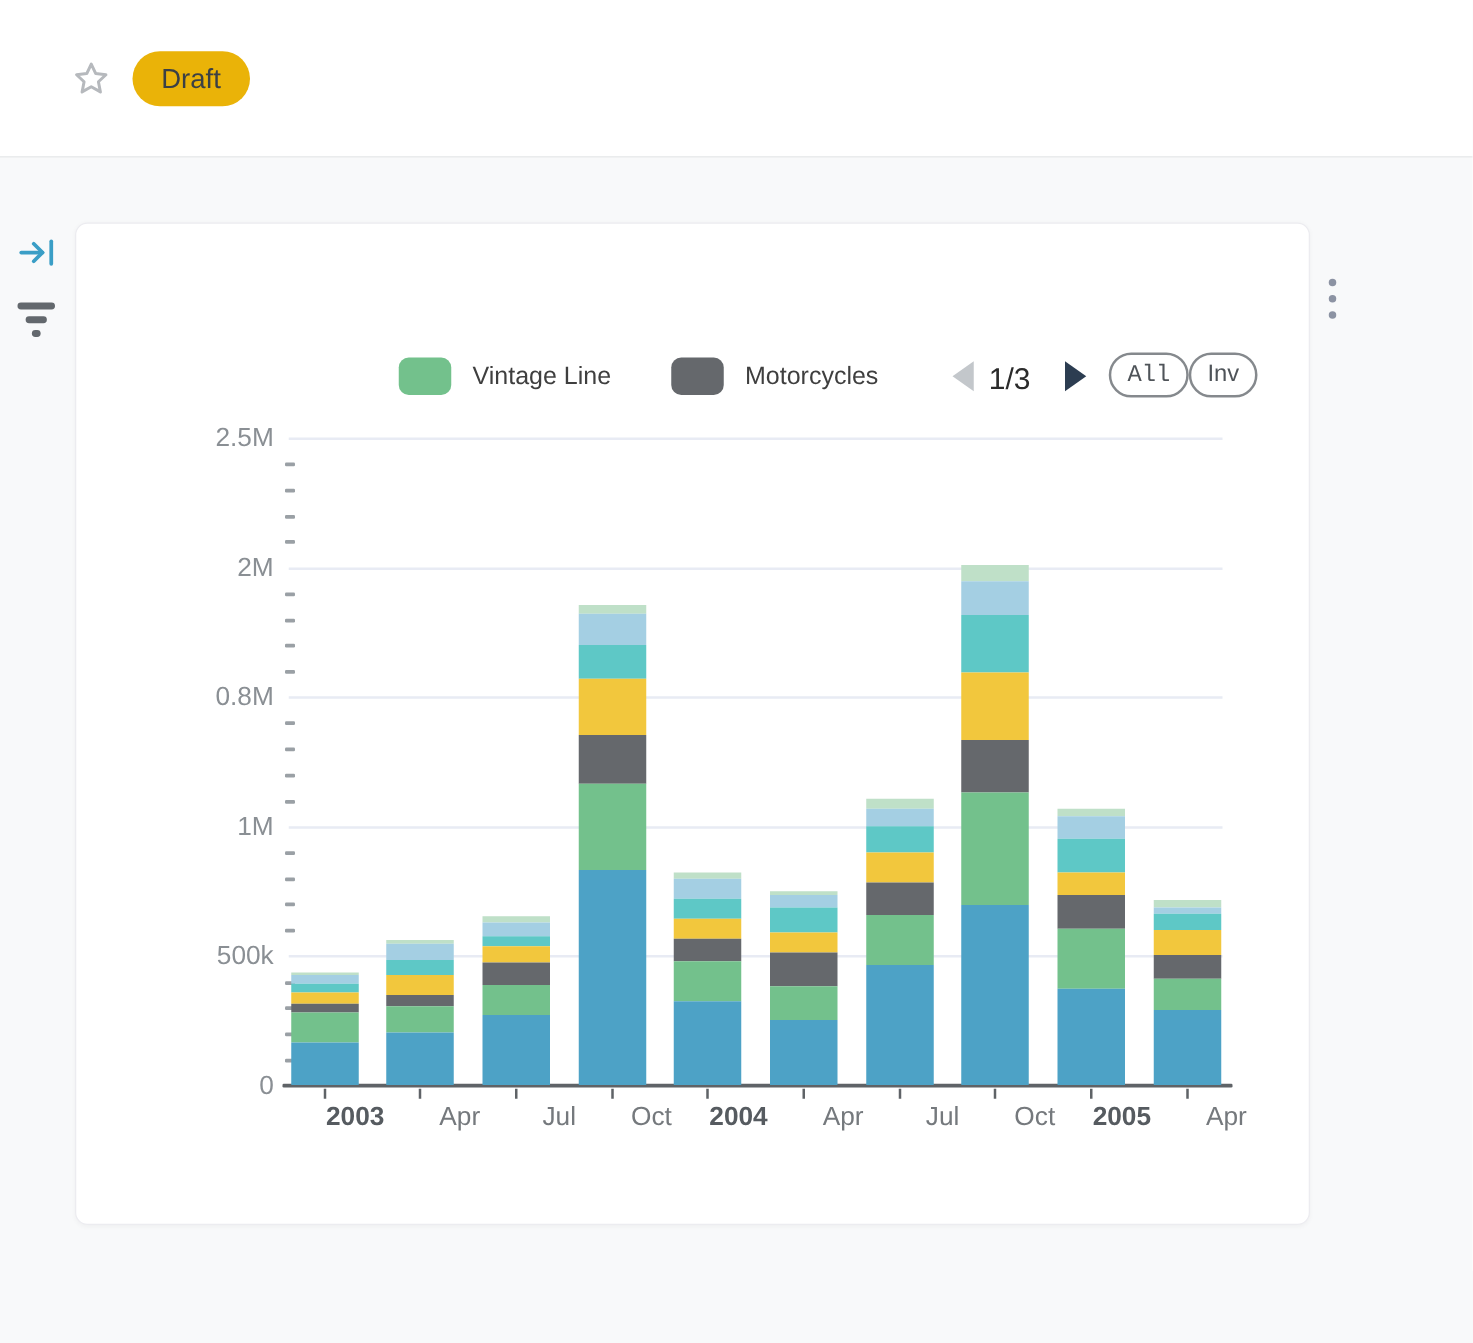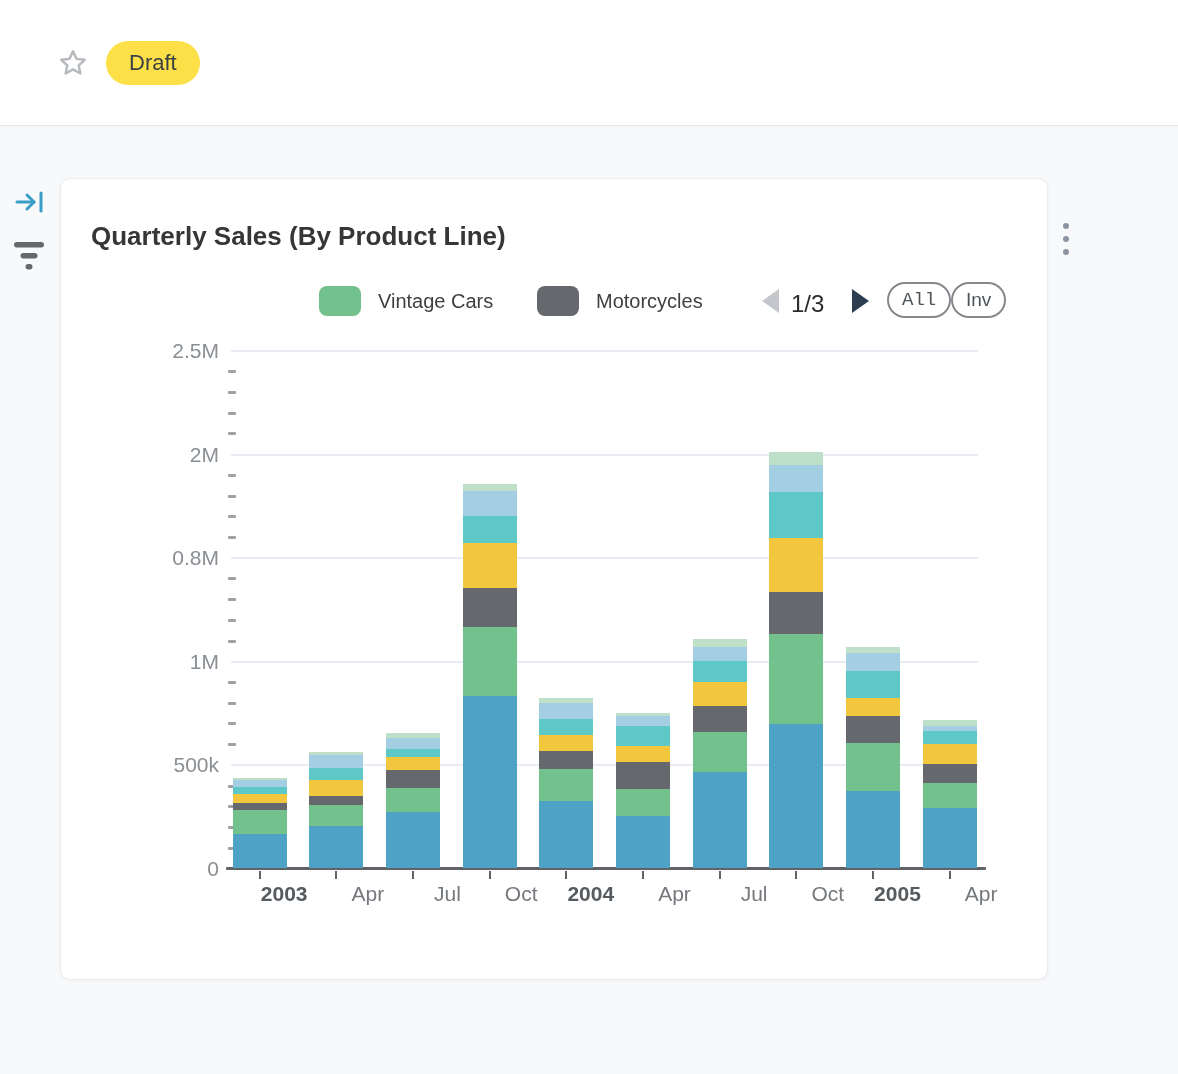--- a/index.html
+++ b/index.html
@@ -14,21 +14,21 @@
   .header {
     position:absolute; left:0; top:0; width:1178px; height:126px;
     background:#ffffff; border-bottom:1px solid #e4e6e8;
     display:flex; align-items:center; padding-left:30px;
   }
   .page-title {
     font-size:37px; font-weight:700; color:#2e353b; letter-spacing:-0.5px;
   }
   .star-btn { margin-left:26px; width:34px; height:34px; display:flex; align-items:center; justify-content:center; cursor:pointer; background:none; border:none; }
   .badge {
-    margin-left:16px; background:#fde047; color:#3b4045;
+    margin-left:16px; background:#eab308; color:#3b4045;
     font-size:22px; line-height:1; padding:11px 23px; border-radius:23px;
   }
   
   .rail-btn { position:absolute; background:none; border:none; cursor:pointer; }
   .rail-toggle { left:14px; top:188px; }
   .rail-filter { left:12px; top:240px; }
   
   .card {
     position:absolute; left:60px; top:178px; width:988px; height:802px;
     background:#ffffff; border:1px solid #ececf0; border-radius:10px;
@@ -94,31 +94,30 @@
 <button class="rail-btn rail-filter">
   <svg width="34" height="32" viewBox="0 0 34 32" fill="#63686d">
     <rect x="2" y="2" width="30" height="5.5" rx="2.75"></rect>
     <rect x="8.5" y="13" width="17" height="5.5" rx="2.75"></rect>
     <rect x="13.5" y="24" width="7" height="5.5" rx="2.75"></rect>
   </svg>
 </button>
 
 <div class="card">
 
-  <div class="card-title">Quarterly Sales (By Product Line)</div>
 
   <button class="kebab-btn">
     <i></i>
       <i></i>
       <i></i>
   </button>
 
   <div class="legend-item li-2">
     <span class="legend-swatch" style="background-color: rgb(115, 193, 140);"></span>
-    <span class="legend-label">Vintage Cars</span>
+    <span class="legend-label">Vintage Line</span>
   </div>
   <div class="legend-item li-3">
     <span class="legend-swatch" style="background-color: rgb(101, 104, 108);"></span>
     <span class="legend-label">Motorcycles</span>
   </div>
 
   <button class="pg-arrow pg-prev">
     <svg width="22" height="26" viewBox="0 0 22 26" fill="#c3c7cb">
         <path d="M20 1 L3 13 L20 25 Z"></path>
       </svg>

